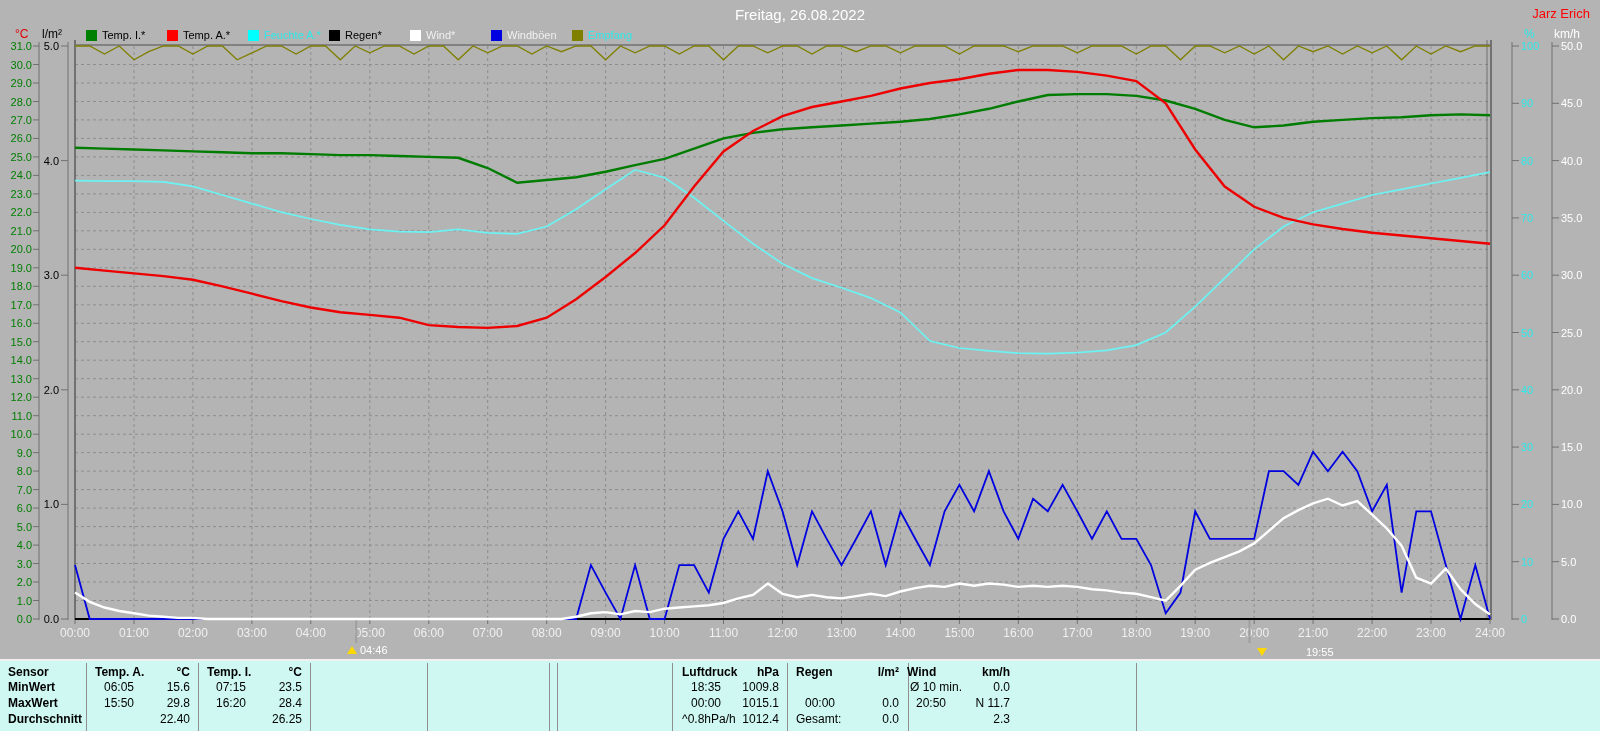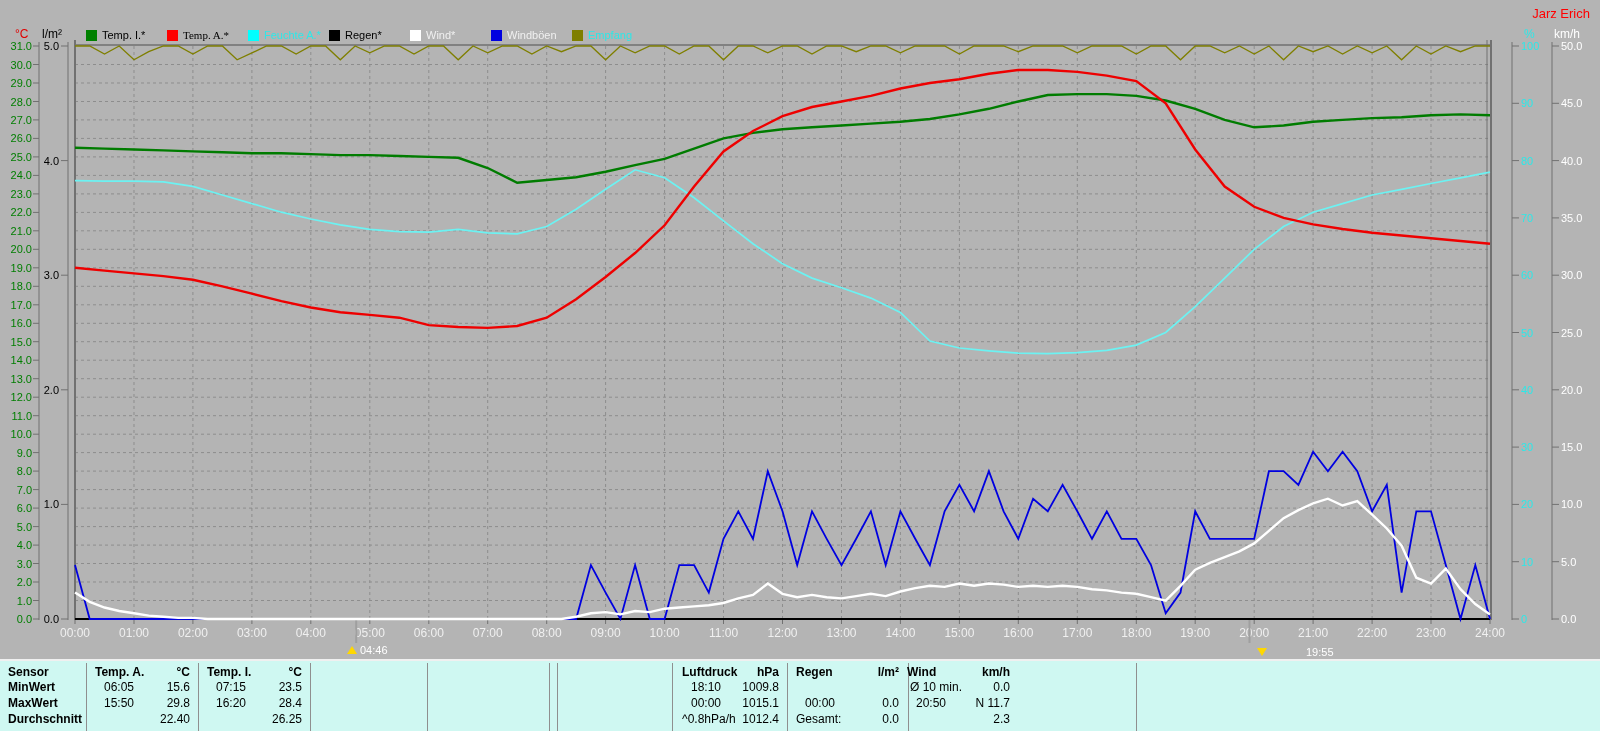--- a/index.html
+++ b/index.html
@@ -273,35 +273,36 @@
       <line x1="75" x2="1490" y1="619" y2="619" stroke="#000" stroke-width="2"></line>
       <polyline fill="none" stroke="#7f7f00" stroke-width="1.3" points="75.0,46.0 89.7,46.0 104.5,54.0 119.2,46.0 134.0,59.8 148.7,51.7 163.4,46.0 178.2,46.0 192.9,54.0 207.7,46.0 222.4,46.0 237.1,59.8 251.9,52.9 266.6,46.0 281.4,46.0 296.1,54.0 310.8,46.0 325.6,46.0 340.3,59.8 355.1,46.0 369.8,52.9 384.5,46.0 399.3,46.0 414.0,54.0 428.8,46.0 443.5,46.0 458.2,59.8 473.0,46.0 487.7,52.9 502.4,46.0 517.2,46.0 531.9,54.0 546.7,46.0 561.4,51.7 576.1,46.0 590.9,46.0 605.6,59.8 620.4,46.0 635.1,52.9 649.8,46.0 664.6,46.0 679.3,54.0 694.1,46.0 708.8,46.0 723.5,59.8 738.3,46.0 753.0,46.0 767.8,52.9 782.5,46.0 797.2,46.0 812.0,54.0 826.7,46.0 841.5,46.0 856.2,51.7 870.9,46.0 885.7,46.0 900.4,52.9 915.2,46.0 929.9,46.0 944.6,46.0 959.4,54.0 974.1,46.0 988.9,46.0 1003.6,46.0 1018.3,51.7 1033.1,46.0 1047.8,46.0 1062.6,46.0 1077.3,52.9 1092.0,46.0 1106.8,46.0 1121.5,46.0 1136.3,54.0 1151.0,46.0 1165.7,46.0 1180.5,59.8 1195.2,46.0 1209.9,46.0 1224.7,52.9 1239.4,46.0 1254.2,54.0 1268.9,46.0 1283.6,59.8 1298.4,46.0 1313.1,51.7 1327.9,46.0 1342.6,54.0 1357.3,46.0 1372.1,52.9 1386.8,46.0 1401.6,59.8 1416.3,46.0 1431.0,54.0 1445.8,46.0 1460.5,51.7 1475.3,46.0 1490.0,46.0"></polyline>
       <polyline fill="none" stroke="#6cf2f2" stroke-width="1.7" points="75.0,180.7 104.5,181.2 134.0,181.2 163.4,181.8 192.9,186.4 222.4,195.0 251.9,203.6 281.4,212.2 310.8,219.0 340.3,224.8 369.8,229.4 399.3,231.7 428.8,232.2 458.2,229.4 487.7,232.8 517.2,233.9 546.7,226.5 576.1,209.3 605.6,189.3 635.1,169.8 664.6,177.8 694.1,197.8 723.5,220.8 753.0,243.7 782.5,263.7 812.0,278.1 841.5,287.8 870.9,298.1 900.4,312.4 929.9,341.1 959.4,348.0 988.9,350.8 1018.3,353.1 1047.8,353.7 1077.3,352.6 1106.8,350.3 1136.3,345.1 1165.7,332.5 1195.2,306.7 1224.7,278.1 1254.2,249.4 1283.6,226.5 1313.1,212.2 1342.6,203.6 1372.1,195.0 1401.6,189.3 1431.0,183.5 1460.5,177.8 1490.0,172.1"></polyline>
       <polyline fill="none" stroke="#007c00" stroke-width="2.4" points="75.0,147.7 104.5,148.6 134.0,149.5 163.4,150.4 192.9,151.4 222.4,152.3 251.9,153.2 281.4,153.2 310.8,154.1 340.3,155.1 369.8,155.1 399.3,156.0 428.8,156.9 458.2,157.8 487.7,168.0 517.2,182.8 546.7,180.0 576.1,177.2 605.6,171.7 635.1,165.2 664.6,158.8 694.1,148.6 723.5,138.4 753.0,132.9 782.5,129.2 812.0,127.3 841.5,125.5 870.9,123.6 900.4,121.8 929.9,119.0 959.4,114.4 988.9,108.8 1018.3,101.5 1047.8,95.0 1077.3,94.1 1106.8,94.1 1136.3,95.9 1165.7,100.5 1195.2,108.8 1224.7,119.9 1254.2,127.3 1283.6,125.5 1313.1,121.8 1342.6,119.9 1372.1,118.1 1401.6,117.2 1431.0,115.3 1460.5,114.4 1490.0,115.3"></polyline>
       <polyline fill="none" stroke="#ee0000" stroke-width="2.4" points="75.0,267.8 104.5,270.6 134.0,273.4 163.4,276.1 192.9,279.8 222.4,286.3 251.9,293.7 281.4,301.1 310.8,307.5 340.3,312.2 369.8,314.9 399.3,317.7 428.8,325.1 458.2,327.0 487.7,327.9 517.2,326.0 546.7,317.7 576.1,299.2 605.6,277.0 635.1,253.0 664.6,225.3 694.1,186.5 723.5,151.4 753.0,131.0 782.5,116.2 812.0,107.0 841.5,101.5 870.9,95.9 900.4,88.5 929.9,83.0 959.4,79.3 988.9,73.7 1018.3,70.0 1047.8,70.0 1077.3,71.9 1106.8,75.6 1136.3,81.1 1165.7,103.3 1195.2,149.5 1224.7,186.5 1254.2,206.8 1283.6,217.9 1313.1,224.4 1342.6,229.0 1372.1,232.7 1401.6,235.5 1431.0,238.2 1460.5,241.0 1490.0,243.8"></polyline>
       <polyline fill="none" stroke="#000000" stroke-width="1.8" points="75.0,619.0 782.5,619.0 1490.0,619.0"></polyline>
       <polyline fill="none" stroke="#0000e0" stroke-width="1.8" points="75.0,565.1 89.7,619.0 104.5,619.0 119.2,619.0 134.0,619.0 148.7,619.0 163.4,619.0 178.2,619.0 192.9,619.0 207.7,619.0 222.4,619.0 237.1,619.0 251.9,619.0 266.6,619.0 281.4,619.0 296.1,619.0 310.8,619.0 325.6,619.0 340.3,619.0 355.1,619.0 369.8,619.0 384.5,619.0 399.3,619.0 414.0,619.0 428.8,619.0 443.5,619.0 458.2,619.0 473.0,619.0 487.7,619.0 502.4,619.0 517.2,619.0 531.9,619.0 546.7,619.0 561.4,619.0 576.1,619.0 590.9,565.1 605.6,592.6 620.4,619.0 635.1,565.1 649.8,619.0 664.6,619.0 679.3,565.1 694.1,565.1 708.8,592.6 723.5,538.8 738.3,511.3 753.0,538.8 767.8,471.2 782.5,511.3 797.2,565.1 812.0,511.3 826.7,538.8 841.5,565.1 856.2,538.8 870.9,511.3 885.7,565.1 900.4,511.3 915.2,538.8 929.9,565.1 944.6,511.3 959.4,484.9 974.1,511.3 988.9,471.2 1003.6,511.3 1018.3,538.8 1033.1,498.7 1047.8,511.3 1062.6,484.9 1077.3,511.3 1092.0,538.8 1106.8,511.3 1121.5,538.8 1136.3,538.8 1151.0,565.1 1165.7,613.3 1180.5,592.6 1195.2,511.3 1209.9,538.8 1224.7,538.8 1239.4,538.8 1254.2,538.8 1268.9,471.2 1283.6,471.2 1298.4,484.9 1313.1,451.7 1327.9,471.2 1342.6,451.7 1357.3,471.2 1372.1,511.3 1386.8,484.9 1401.6,592.6 1416.3,511.3 1431.0,511.3 1445.8,565.1 1460.5,619.0 1475.3,565.1 1490.0,619.0"></polyline>
       <polyline fill="none" stroke="#ffffff" stroke-width="2.4" points="75.0,592.6 89.7,601.8 104.5,607.5 119.2,611.0 134.0,613.3 148.7,615.6 163.4,616.7 178.2,617.9 192.9,617.9 207.7,619.0 222.4,619.0 237.1,619.0 251.9,619.0 266.6,619.0 281.4,619.0 296.1,619.0 310.8,619.0 325.6,619.0 340.3,619.0 355.1,619.0 369.8,619.0 384.5,619.0 399.3,619.0 414.0,619.0 428.8,619.0 443.5,619.0 458.2,619.0 473.0,619.0 487.7,619.0 502.4,619.0 517.2,619.0 531.9,619.0 546.7,619.0 561.4,619.0 576.1,616.7 590.9,613.3 605.6,612.1 620.4,614.4 635.1,611.0 649.8,612.1 664.6,608.7 679.3,607.5 694.1,606.4 708.8,605.2 723.5,603.0 738.3,598.4 753.0,594.9 767.8,583.5 782.5,593.8 797.2,597.2 812.0,594.9 826.7,597.2 841.5,598.4 856.2,596.1 870.9,593.8 885.7,596.1 900.4,591.5 915.2,588.1 929.9,585.8 944.6,586.9 959.4,583.5 974.1,585.8 988.9,583.5 1003.6,584.6 1018.3,586.9 1033.1,585.8 1047.8,586.9 1062.6,585.8 1077.3,586.9 1092.0,589.2 1106.8,590.4 1121.5,592.6 1136.3,593.8 1151.0,597.2 1165.7,600.7 1180.5,585.8 1195.2,569.7 1209.9,562.8 1224.7,557.1 1239.4,551.4 1254.2,543.4 1268.9,530.8 1283.6,518.2 1298.4,510.1 1313.1,503.3 1327.9,498.7 1342.6,505.5 1357.3,501.0 1372.1,514.7 1386.8,528.5 1401.6,545.7 1416.3,577.7 1431.0,583.5 1445.8,568.6 1460.5,589.2 1475.3,604.1 1490.0,614.4"></polyline>
     </svg>
 
+  <div class="title">Freitag, 26.08.2022</div>
   <div class="station">Jarz Erich</div>
 
   <div class="unit" id="unit-temp">°C</div>
   <div class="unit" id="unit-rain">l/m²</div>
   <div class="unit" id="unit-hum">%</div>
   <div class="unit" id="unit-wind">km/h</div>
 
   <div class="legend">
     <div class="item">
         <span class="sq" style="background: rgb(0, 128, 0);"></span>
         <span class="lbl" style="color: rgb(0, 0, 0);">Temp. I.*</span>
       </div>
     <div class="item">
         <span class="sq" style="background: rgb(255, 0, 0);"></span>
-        <span class="lbl" style="color: rgb(0, 0, 0); font-family: Liberation Serif, serif;">Temp. A.*</span>
+        <span class="lbl" style="color: rgb(0, 0, 0);">Temp. A.*</span>
       </div>
     <div class="item">
         <span class="sq" style="background: rgb(0, 255, 255);"></span>
         <span class="lbl" style="color: rgb(44, 232, 232);">Feuchte A.*</span>
       </div>
     <div class="item">
         <span class="sq" style="background: rgb(0, 0, 0);"></span>
         <span class="lbl" style="color: rgb(0, 0, 0);">Regen*</span>
       </div>
     <div class="item">
@@ -381,21 +382,21 @@
           <span>26.25</span>
         </div>
     </div>
 
     <div class="col" style="left:677px;width:106px;top:0;height:72px">
       <div class="cell hdr" style="top:4px">
           <span>Luftdruck</span>
           <span>hPa</span>
         </div>
       <div class="cell" style="top:19px">
-          <span>18:10</span>
+          <span>18:35</span>
           <span>1009.8</span>
         </div>
       <div class="cell" style="top:35px">
           <span>00:00</span>
           <span>1015.1</span>
         </div>
       <div class="cell" style="top:51px;padding-left:5px">
           <span>^0.8hPa/h</span>
           <span>1012.4</span>
         </div>

